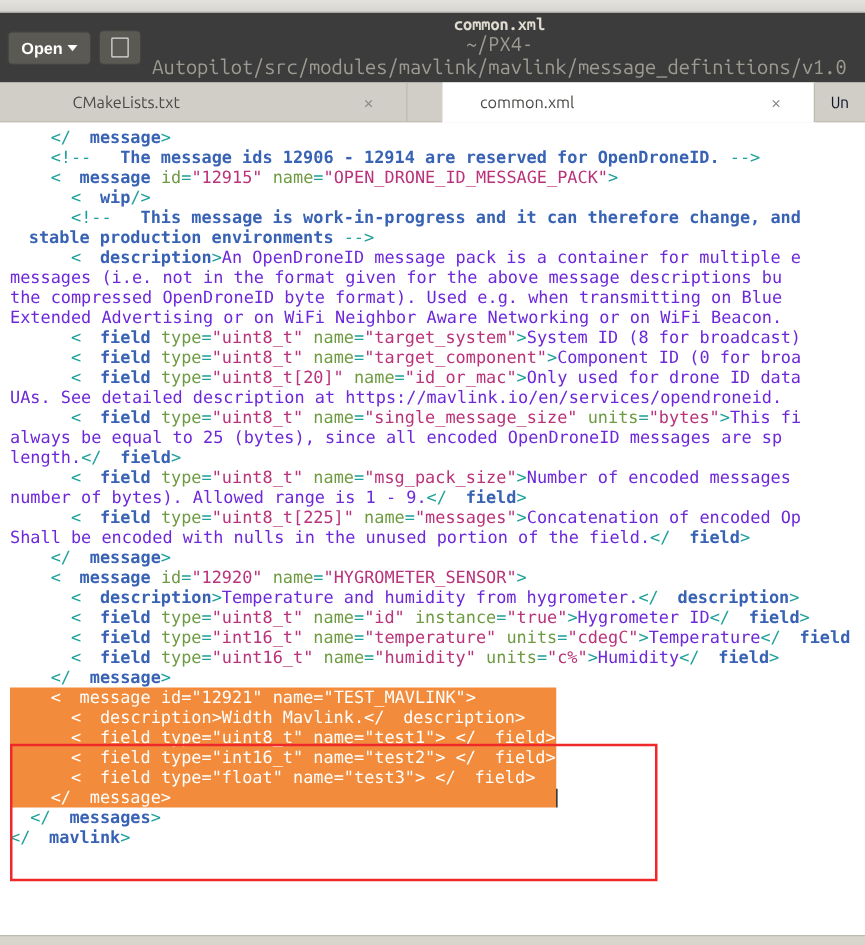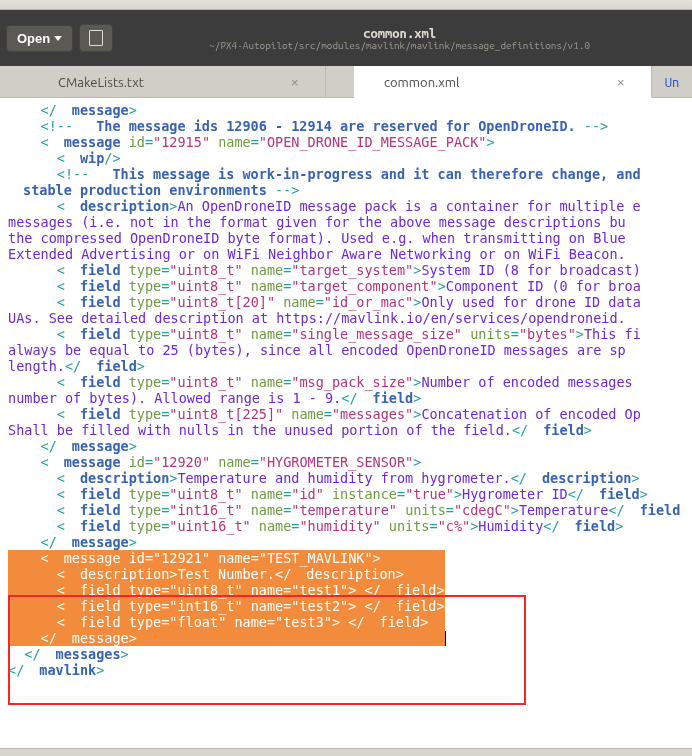--- a/index.html
+++ b/index.html
@@ -62,21 +62,21 @@
       flex: 1;
       text-align: center;
     }
     .title-main {
       color: #dfdbd0;
       font-weight: bold;
       font-size: 13px;
     }
     .title-sub {
       color: #9c9a91;
-      font-size: 10px;
+      font-size: 16px;
     }
     .tab-bar {
       background: #d1cec7;
       height: 32px;
       display: flex;
       border-bottom: 1px solid #bdbab2;
     }
     .tab {
       flex: 1;
       display: flex;
@@ -101,21 +101,21 @@
       font-weight: normal;
       padding: 0 6px;
       cursor: pointer;
     }
     .tab-last {
       width: 40px;
       flex: 0 0 40px;
       display: flex;
       align-items: center;
       justify-content: center;
-      color: #1d4ed8;
+      color: #0f172a;
     }
     .editor {
       background: #ffffff;
       height: 650px;
       overflow: hidden;
       white-space: pre;
       padding: 4px 2px 4px 8px;
       font-family: "DejaVu Sans Mono", Consolas, monospace;
       font-size: 13.5px;
       line-height: 16px;
@@ -225,30 +225,30 @@
       <span class="k">&lt;</span><span class="tn">field</span> <span class="an">type</span><span class="k">=</span><span class="av">"uint8_t"</span> <span class="an">name</span><span class="k">=</span><span class="av">"target_system"</span><span class="k">&gt;</span><span class="tx">System ID (8 for broadcast)</span>
       <span class="k">&lt;</span><span class="tn">field</span> <span class="an">type</span><span class="k">=</span><span class="av">"uint8_t"</span> <span class="an">name</span><span class="k">=</span><span class="av">"target_component"</span><span class="k">&gt;</span><span class="tx">Component ID (0 for broa</span>
       <span class="k">&lt;</span><span class="tn">field</span> <span class="an">type</span><span class="k">=</span><span class="av">"uint8_t[20]"</span> <span class="an">name</span><span class="k">=</span><span class="av">"id_or_mac"</span><span class="k">&gt;</span><span class="tx">Only used for drone ID data</span>
 <span class="tx">UAs. See detailed description at https://mavlink.io/en/services/opendroneid.</span>
       <span class="k">&lt;</span><span class="tn">field</span> <span class="an">type</span><span class="k">=</span><span class="av">"uint8_t"</span> <span class="an">name</span><span class="k">=</span><span class="av">"single_message_size"</span> <span class="an">units</span><span class="k">=</span><span class="av">"bytes"</span><span class="k">&gt;</span><span class="tx">This fi</span>
 <span class="tx">always be equal to 25 (bytes), since all encoded OpenDroneID messages are sp</span>
 <span class="tx">length.</span><span class="k">&lt;/</span><span class="tn">field</span><span class="k">&gt;</span>
       <span class="k">&lt;</span><span class="tn">field</span> <span class="an">type</span><span class="k">=</span><span class="av">"uint8_t"</span> <span class="an">name</span><span class="k">=</span><span class="av">"msg_pack_size"</span><span class="k">&gt;</span><span class="tx">Number of encoded messages </span>
 <span class="tx">number of bytes). Allowed range is 1 - 9.</span><span class="k">&lt;/</span><span class="tn">field</span><span class="k">&gt;</span>
       <span class="k">&lt;</span><span class="tn">field</span> <span class="an">type</span><span class="k">=</span><span class="av">"uint8_t[225]"</span> <span class="an">name</span><span class="k">=</span><span class="av">"messages"</span><span class="k">&gt;</span><span class="tx">Concatenation of encoded Op</span>
-<span class="tx">Shall be filled with nulls in the unused portion of the field.</span><span class="k">&lt;/</span><span class="tn">field</span><span class="k">&gt;</span>
+<span class="tx">Shall be encoded with nulls in the unused portion of the field.</span><span class="k">&lt;/</span><span class="tn">field</span><span class="k">&gt;</span>
     <span class="k">&lt;/</span><span class="tn">message</span><span class="k">&gt;</span>
     <span class="k">&lt;</span><span class="tn">message</span> <span class="an">id</span><span class="k">=</span><span class="av">"12920"</span> <span class="an">name</span><span class="k">=</span><span class="av">"HYGROMETER_SENSOR"</span><span class="k">&gt;</span>
       <span class="k">&lt;</span><span class="tn">description</span><span class="k">&gt;</span><span class="tx">Temperature and humidity from hygrometer.</span><span class="k">&lt;/</span><span class="tn">description</span><span class="k">&gt;</span>
       <span class="k">&lt;</span><span class="tn">field</span> <span class="an">type</span><span class="k">=</span><span class="av">"uint8_t"</span> <span class="an">name</span><span class="k">=</span><span class="av">"id"</span> <span class="an">instance</span><span class="k">=</span><span class="av">"true"</span><span class="k">&gt;</span><span class="tx">Hygrometer ID</span><span class="k">&lt;/</span><span class="tn">field</span><span class="k">&gt;</span>
       <span class="k">&lt;</span><span class="tn">field</span> <span class="an">type</span><span class="k">=</span><span class="av">"int16_t"</span> <span class="an">name</span><span class="k">=</span><span class="av">"temperature"</span> <span class="an">units</span><span class="k">=</span><span class="av">"cdegC"</span><span class="k">&gt;</span><span class="tx">Temperature</span><span class="k">&lt;/</span><span class="tn">field</span>
       <span class="k">&lt;</span><span class="tn">field</span> <span class="an">type</span><span class="k">=</span><span class="av">"uint16_t"</span> <span class="an">name</span><span class="k">=</span><span class="av">"humidity"</span> <span class="an">units</span><span class="k">=</span><span class="av">"c%"</span><span class="k">&gt;</span><span class="tx">Humidity</span><span class="k">&lt;/</span><span class="tn">field</span><span class="k">&gt;</span>
     <span class="k">&lt;/</span><span class="tn">message</span><span class="k">&gt;</span>
 <span class="highlight">    <span class="k">&lt;</span><span class="tn">message</span> <span class="an">id</span><span class="k">=</span><span class="av">"12921"</span> <span class="an">name</span><span class="k">=</span><span class="av">"TEST_MAVLINK"</span><span class="k">&gt;</span>
-      <span class="k">&lt;</span><span class="tn">description</span><span class="k">&gt;</span><span class="tx">Test Number.</span><span class="k">&lt;/</span><span class="tn">description</span><span class="k">&gt;</span>
+      <span class="k">&lt;</span><span class="tn">description</span><span class="k">&gt;</span><span class="tx">Width Mavlink.</span><span class="k">&lt;/</span><span class="tn">description</span><span class="k">&gt;</span>
       <span class="k">&lt;</span><span class="tn">field</span> <span class="an">type</span><span class="k">=</span><span class="av">"uint8_t"</span> <span class="an">name</span><span class="k">=</span><span class="av">"test1"</span><span class="k">&gt;</span> <span class="k">&lt;/</span><span class="tn">field</span><span class="k">&gt;</span>
       <span class="k">&lt;</span><span class="tn">field</span> <span class="an">type</span><span class="k">=</span><span class="av">"int16_t"</span> <span class="an">name</span><span class="k">=</span><span class="av">"test2"</span><span class="k">&gt;</span> <span class="k">&lt;/</span><span class="tn">field</span><span class="k">&gt;</span>
       <span class="k">&lt;</span><span class="tn">field</span> <span class="an">type</span><span class="k">=</span><span class="av">"float"</span> <span class="an">name</span><span class="k">=</span><span class="av">"test3"</span><span class="k">&gt;</span> <span class="k">&lt;/</span><span class="tn">field</span><span class="k">&gt;</span>
     <span class="k">&lt;/</span><span class="tn">message</span><span class="k">&gt;</span></span><span class="cursor"></span>
   <span class="k">&lt;/</span><span class="tn">messages</span><span class="k">&gt;</span>
 <span class="k">&lt;/</span><span class="tn">mavlink</span><span class="k">&gt;</span>
 <div class="redbox" style="left:8px; top:497px; width:518px; height:110px;"></div>
 </div>
 
 <div class="status-bar">

